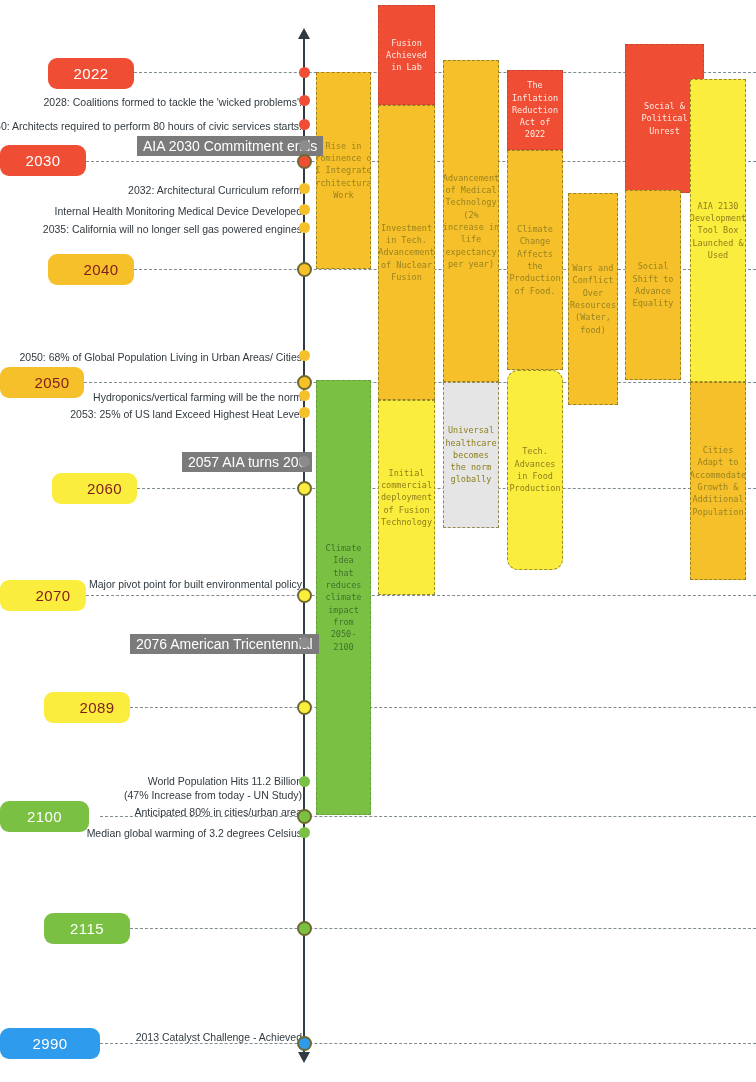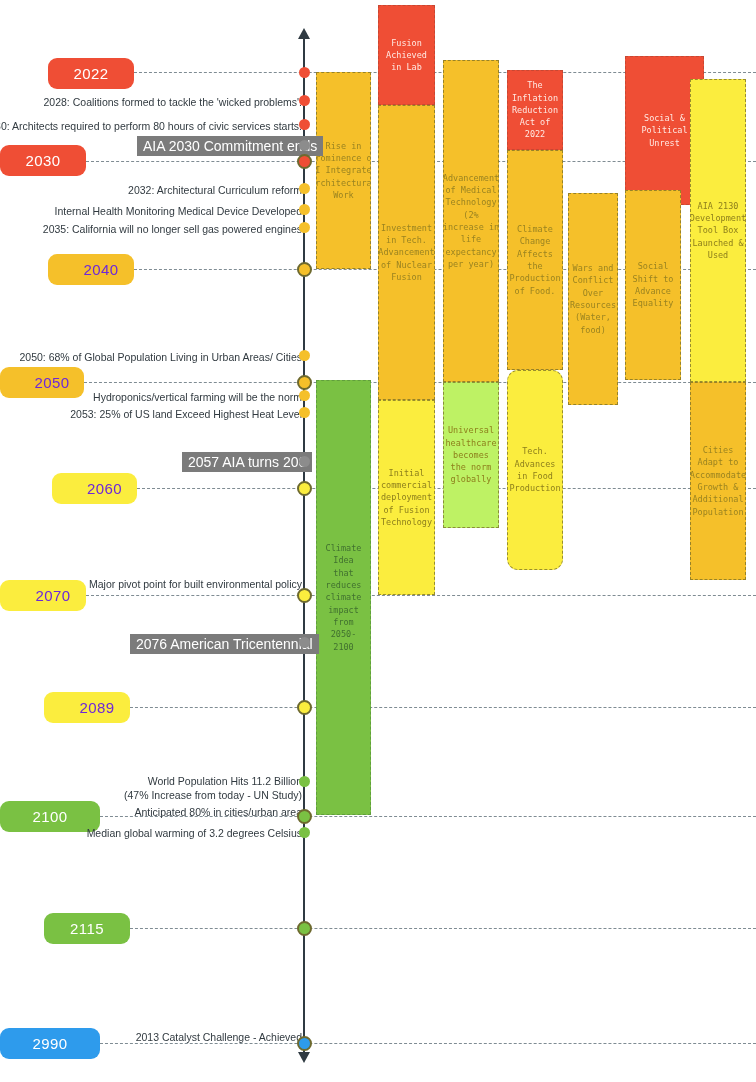--- a/index.html
+++ b/index.html
@@ -19,21 +19,21 @@
 
   
   .dot{position:absolute;border-radius:50%;box-sizing:border-box;}
   .dot.small{width:11px;height:11px;}
   .dot.big{width:15px;height:15px;border:2px solid #6b6b2a;}
 
   
   .year-chip{position:absolute;display:flex;align-items:center;justify-content:center;
              box-sizing:border-box;font-size:15px;letter-spacing:.4px;border-radius:9px;}
   .year-chip.light{color:#ffffff;}
-  .year-chip.dark{color:#6d28d9;padding-left:20px;}
+  .year-chip.dark{color:#7f1d1d;padding-left:20px;}
 
   
   .grey-tag{position:absolute;background:#7b7b7b;color:#ffffff;font-size:14px;
             padding:2px 6px;white-space:nowrap;box-sizing:border-box;}
 
   
   .anno{position:absolute;font-size:10.5px;color:#313a40;white-space:nowrap;
         text-align:right;}
   .anno-block{position:absolute;font-size:10.5px;color:#313a40;text-align:right;
               line-height:1.35;white-space:nowrap;}
@@ -67,40 +67,40 @@
       <div class="rule" style="left: 100px; top: 816px; width: 656px;"></div>
       <div class="rule" style="left: 130px; top: 928px; width: 626px;"></div>
       <div class="rule" style="left: 100px; top: 1043px; width: 656px;"></div>
     </div>
   <div id="columns-layer">
       <div class="col-seg on-amber" style="left: 316px; top: 72px; width: 55px; height: 197px; background: rgb(245, 192, 42);">Rise in Prominence of AI Integrated Architectural Work</div>
       <div class="col-seg on-red" style="left: 378px; top: 5px; width: 57px; height: 100px; background: rgb(239, 78, 53);">Fusion Achieved in Lab</div>
       <div class="col-seg on-amber" style="left: 378px; top: 105px; width: 57px; height: 295px; background: rgb(245, 192, 42);">Investment in Tech. Advancement of Nuclear Fusion</div>
       <div class="col-seg on-yellow" style="left: 378px; top: 400px; width: 57px; height: 195px; background: rgb(251, 237, 62);">Initial commercial deployment of Fusion Technology</div>
       <div class="col-seg on-amber" style="left: 443px; top: 60px; width: 56px; height: 322px; background: rgb(245, 192, 42);">Advancement of Medical Technology (2% increase in life expectancy per year)</div>
-      <div class="col-seg on-yellow" style="left: 443px; top: 382px; width: 56px; height: 146px; background: #bef264;">Universal healthcare becomes the norm globally</div>
+      <div class="col-seg on-yellow" style="left: 443px; top: 382px; width: 56px; height: 146px; background: #e5e5e5;">Universal healthcare becomes the norm globally</div>
       <div class="col-seg on-red" style="left: 507px; top: 70px; width: 56px; height: 80px; background: rgb(239, 78, 53);">The Inflation Reduction Act of 2022</div>
       <div class="col-seg on-amber" style="left: 507px; top: 150px; width: 56px; height: 220px; background: rgb(245, 192, 42);">Climate Change Affects the Production of Food.</div>
       <div class="col-seg on-yellow" style="left: 507px; top: 370px; width: 56px; height: 200px; background: rgb(251, 237, 62); border-radius: 11px;">Tech. Advances in Food Production</div>
       <div class="col-seg on-amber" style="left: 568px; top: 193px; width: 50px; height: 212px; background: rgb(245, 192, 42);">Wars and Conflict Over Resources (Water, food)</div>
-      <div class="col-seg on-red" style="left: 625px; top: 56px; width: 79px; height: 149px; background: rgb(239, 78, 53);">Social &amp; Political Unrest</div>
+      <div class="col-seg on-red" style="left: 625px; top: 44px; width: 79px; height: 149px; background: rgb(239, 78, 53);">Social &amp; Political Unrest</div>
       <div class="col-seg on-amber" style="left: 625px; top: 190px; width: 56px; height: 190px; background: rgb(245, 192, 42);">Social Shift to Advance Equality</div>
       <div class="col-seg on-yellow" style="left: 690px; top: 79px; width: 56px; height: 303px; background: rgb(251, 237, 62);">AIA 2130 Development Tool Box Launched &amp; Used</div>
       <div class="col-seg on-amber" style="left: 690px; top: 382px; width: 56px; height: 198px; background: rgb(245, 192, 42);">Cities Adapt to Accommodate Growth &amp; Additional Population</div>
       <div class="col-seg on-green" style="left: 316px; top: 380px; width: 55px; height: 435px; background: rgb(122, 193, 67);">Climate Idea that reduces climate impact from 2050-2100</div>
     </div>
   <div id="chips-layer">
       <div class="year-chip light" style="left: 48px; top: 58px; width: 86px; height: 31px; background: rgb(239, 78, 53);">2022</div>
       <div class="year-chip light" style="left: 0px; top: 145px; width: 86px; height: 31px; background: rgb(239, 78, 53);">2030</div>
       <div class="year-chip dark" style="left: 48px; top: 254px; width: 86px; height: 31px; background: rgb(245, 192, 42);">2040</div>
       <div class="year-chip dark" style="left: 0px; top: 367px; width: 84px; height: 31px; background: rgb(245, 192, 42);">2050</div>
       <div class="year-chip dark" style="left: 52px; top: 473px; width: 85px; height: 31px; background: rgb(251, 237, 62);">2060</div>
       <div class="year-chip dark" style="left: 0px; top: 580px; width: 86px; height: 31px; background: rgb(251, 237, 62);">2070</div>
       <div class="year-chip dark" style="left: 44px; top: 692px; width: 86px; height: 31px; background: rgb(251, 237, 62);">2089</div>
-      <div class="year-chip light" style="left: 0px; top: 801px; width: 100px; height: 31px; background: rgb(122, 193, 67);">2100</div>
+      <div class="year-chip light" style="left: 0px; top: 801px; width: 89px; height: 31px; background: rgb(122, 193, 67);">2100</div>
       <div class="year-chip light" style="left: 44px; top: 913px; width: 86px; height: 31px; background: rgb(122, 193, 67);">2115</div>
       <div class="year-chip light" style="left: 0px; top: 1028px; width: 100px; height: 31px; background: rgb(46, 155, 236);">2990</div>
     </div>
   <div id="tags-layer">
       <div class="grey-tag" style="left: 137px; top: 136px;">AIA 2030 Commitment ends</div>
       <div class="grey-tag" style="left: 182px; top: 452px;">2057 AIA turns 200</div>
       <div class="grey-tag" style="left: 130px; top: 634px;">2076 American Tricentennial</div>
     </div>
   <div id="anno-layer">
       <div class="anno" style="right: 454px; top: 96px;"><span class="lead">2028:</span> Coalitions formed to tackle the 'wicked problems'.</div>

